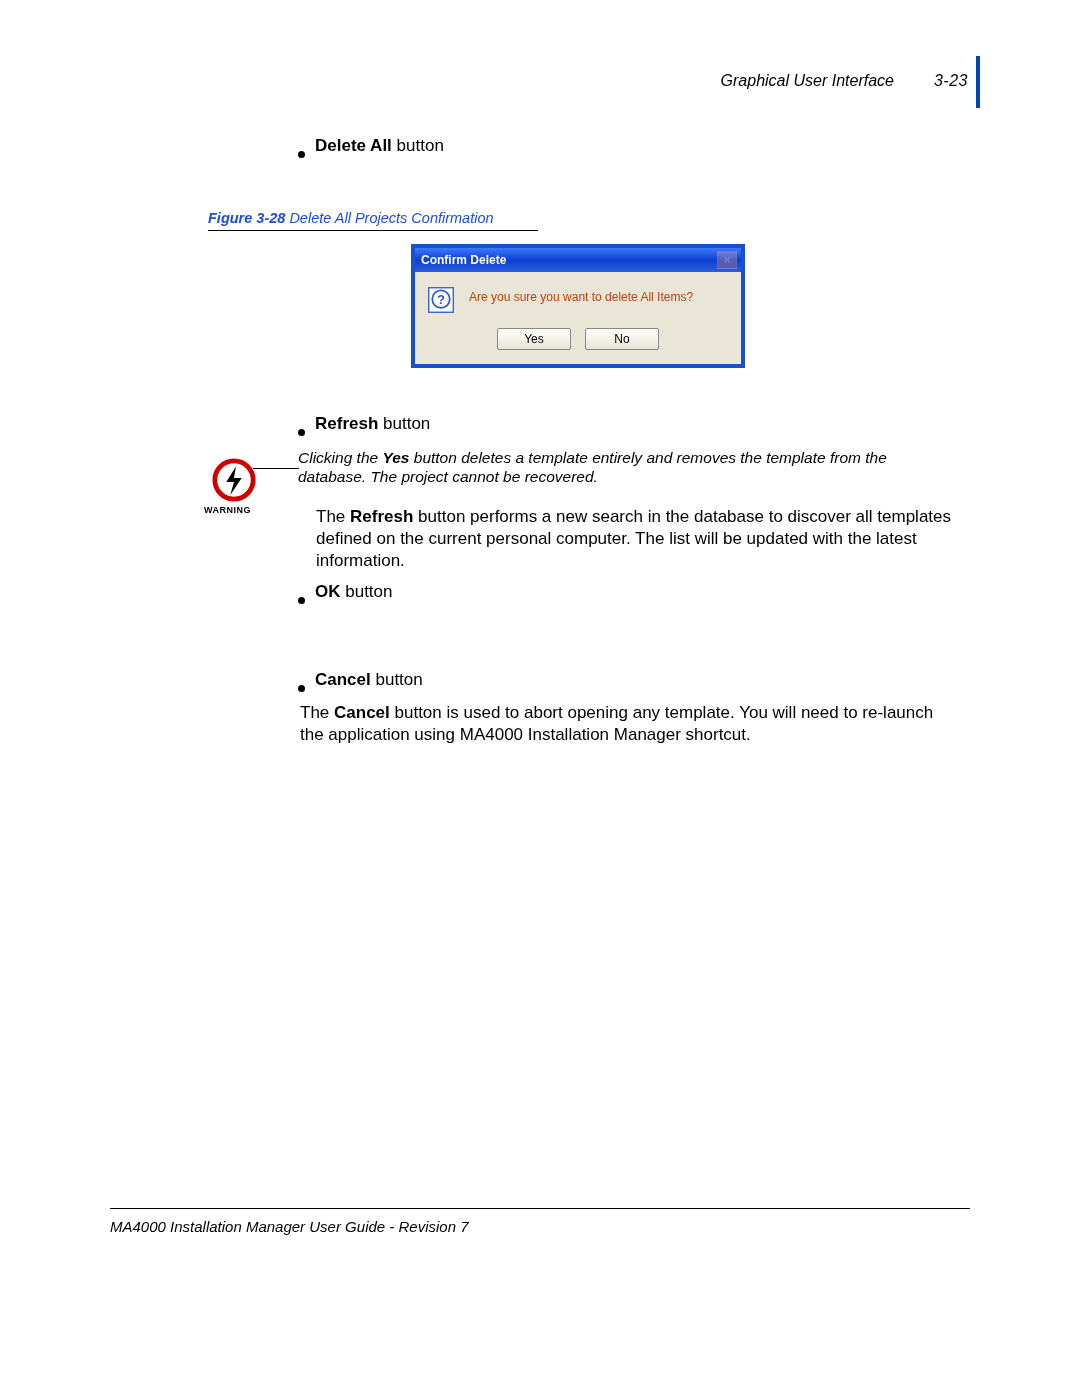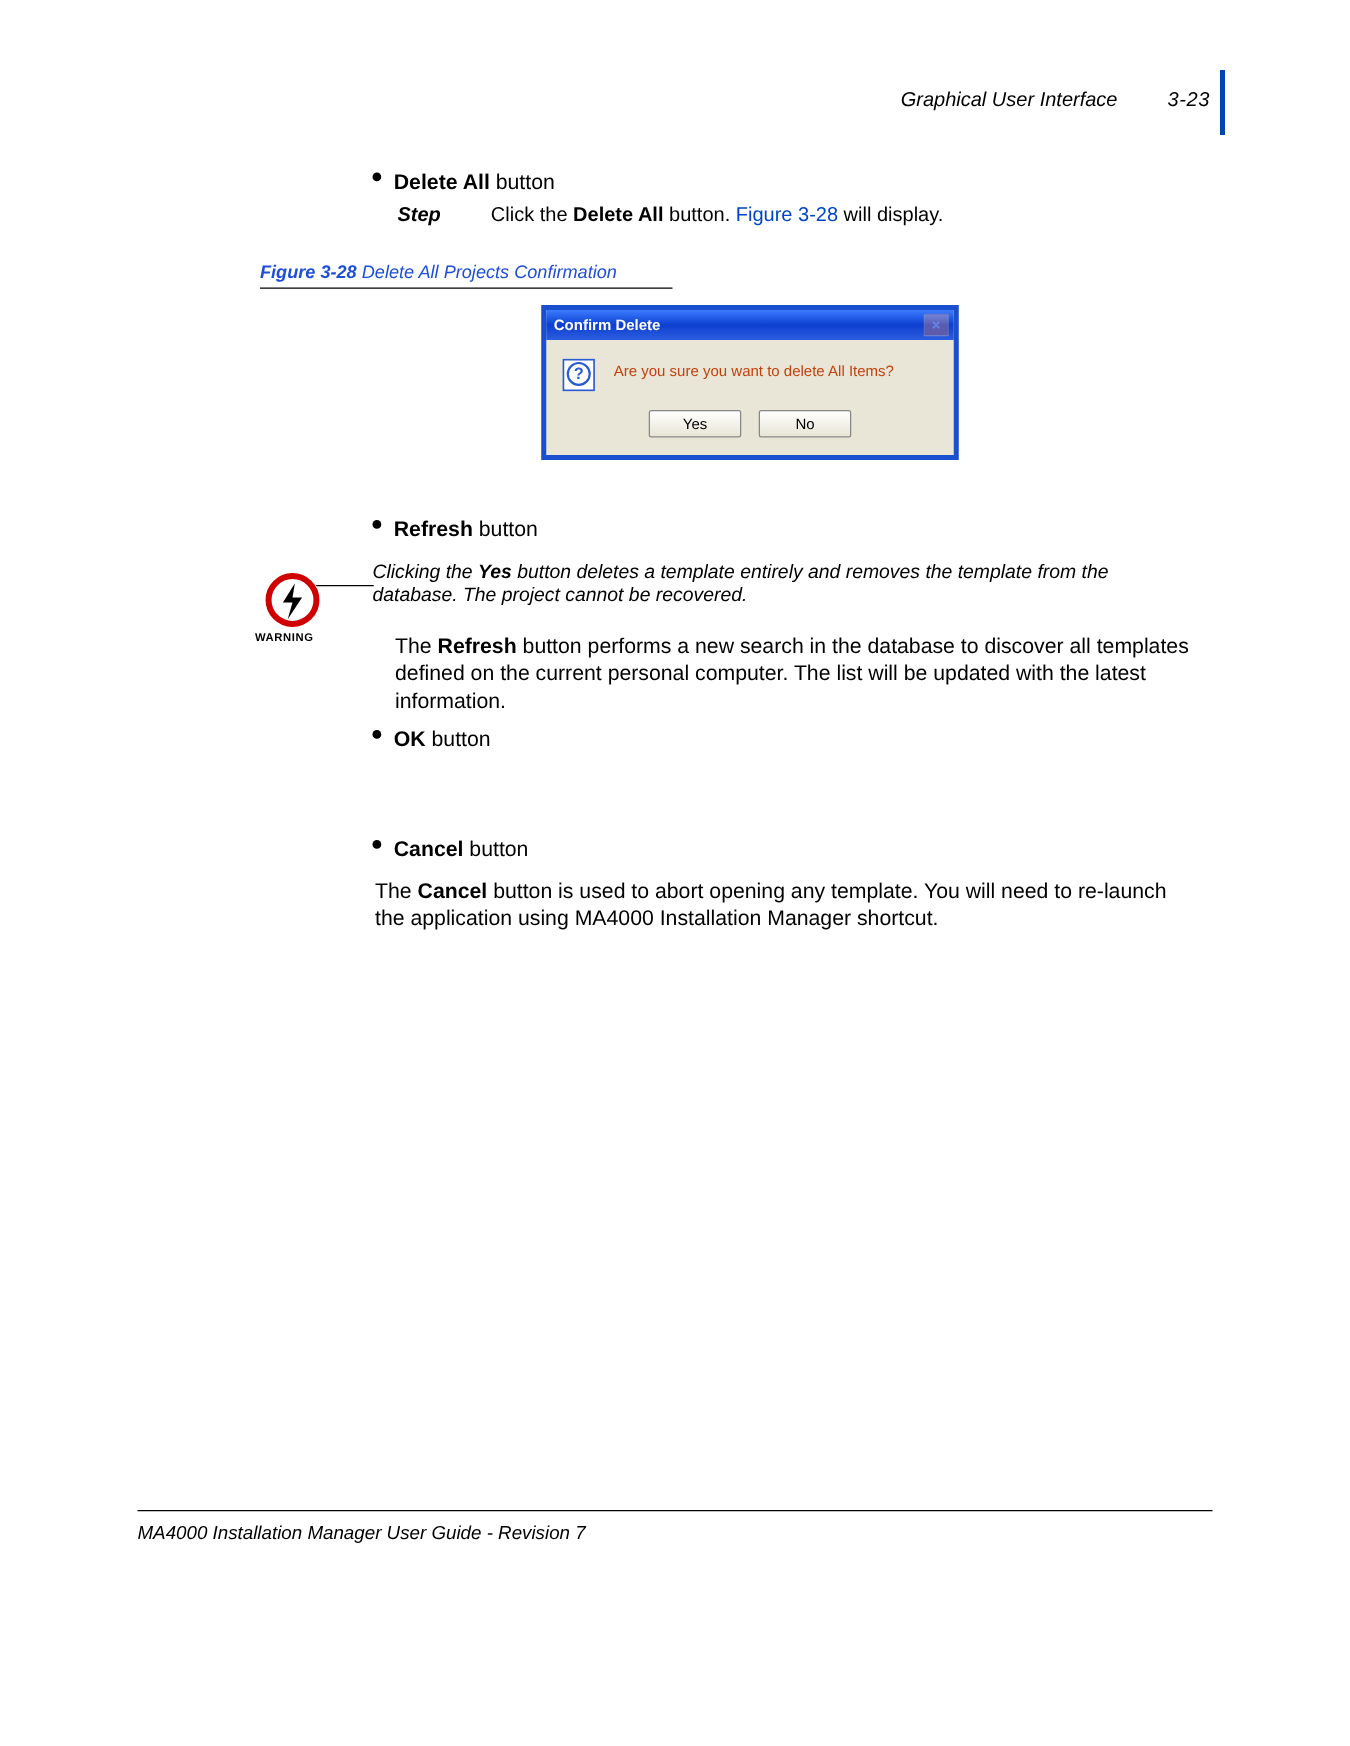--- a/index.html
+++ b/index.html
@@ -43,21 +43,21 @@
 
   
   .content {
     position: absolute;
     left: 298px;
     top: 136px;
     width: 670px;
   }
   .bullet-line {
     display: flex;
-    align-items: flex-start;
+    align-items: flex-end;
     margin-bottom: 6px;
     font-family: Verdana, Geneva, sans-serif;
     font-size: 17px;
   }
   .bullet-line .dot {
     width: 7px; height: 7px; background: #000; border-radius: 50%;
     margin-right: 10px;
     position: relative; top: 2px;
     flex: 0 0 auto;
   }
@@ -89,21 +89,21 @@
     left: 208px;
     top: 230px;
     width: 330px;
     height: 1px;
     background: #000;
   }
 
   
   .dialog {
     position: absolute;
-    left: 433px;
+    left: 411px;
     top: 244px;
     width: 326px;
     border: 4px solid #1a4fd0;
     background: #e9e6d8;
     font-family: Tahoma, Verdana, sans-serif;
     font-size: 12px;
   }
   .title-bar {
     height: 24px;
     display: flex; align-items: center; justify-content: space-between;
@@ -225,26 +225,20 @@
   <div class="header-line">
     <span class="sec">Graphical User Interface</span>
     <span class="page-num">3-23</span>
   </div>
 
   <div class="content">
     <div class="bullet-line">
       <span class="dot"></span>
       <span>
         <span class="b">Delete All</span><span class="n"> button</span>
-      </span>
-    </div>
-    <div class="step-row">
-      <span class="step-label">Step</span>
-      <span class="step-text">
-        <span>Click the </span><span class="bld">Delete All</span><span> button. </span><span class="link">Figure 3-28</span><span> will display.</span>
       </span>
     </div>
   </div>
 
   <div class="fig-caption">
     <span class="bld">Figure 3-28</span><span>  Delete All Projects Confirmation</span>
   </div>
   <div class="fig-rule"></div>
 
   <div class="dialog">

